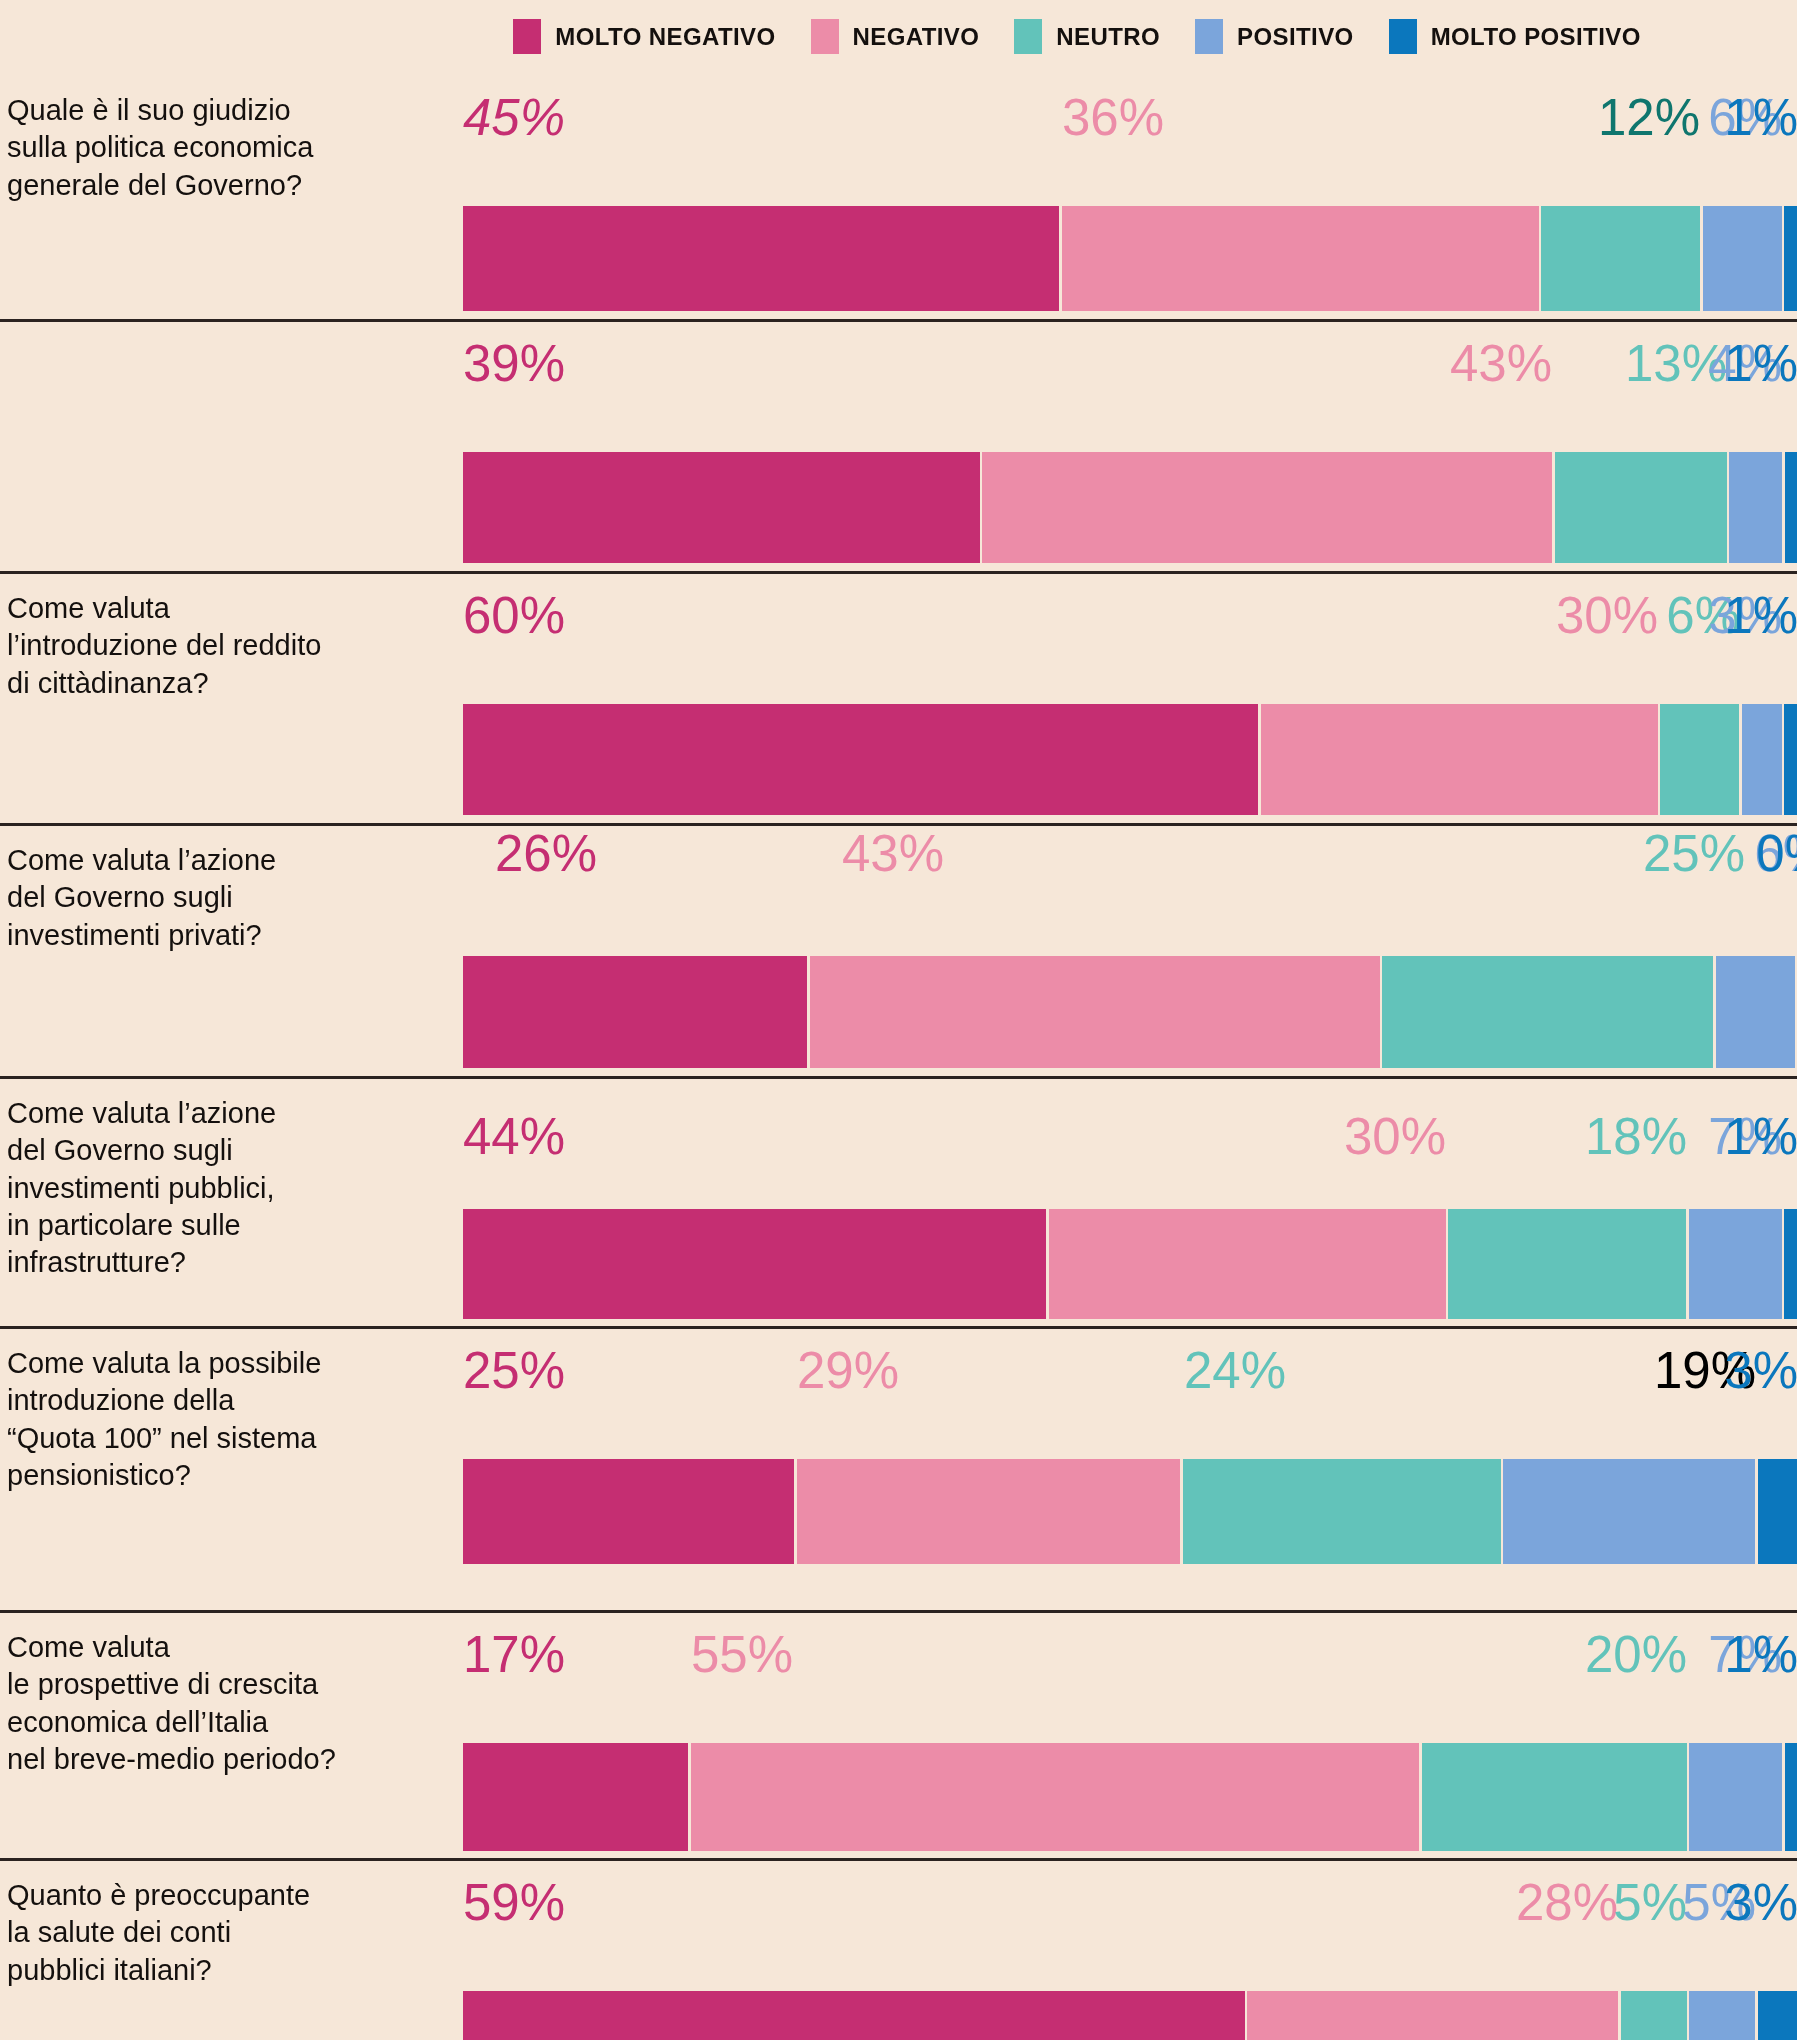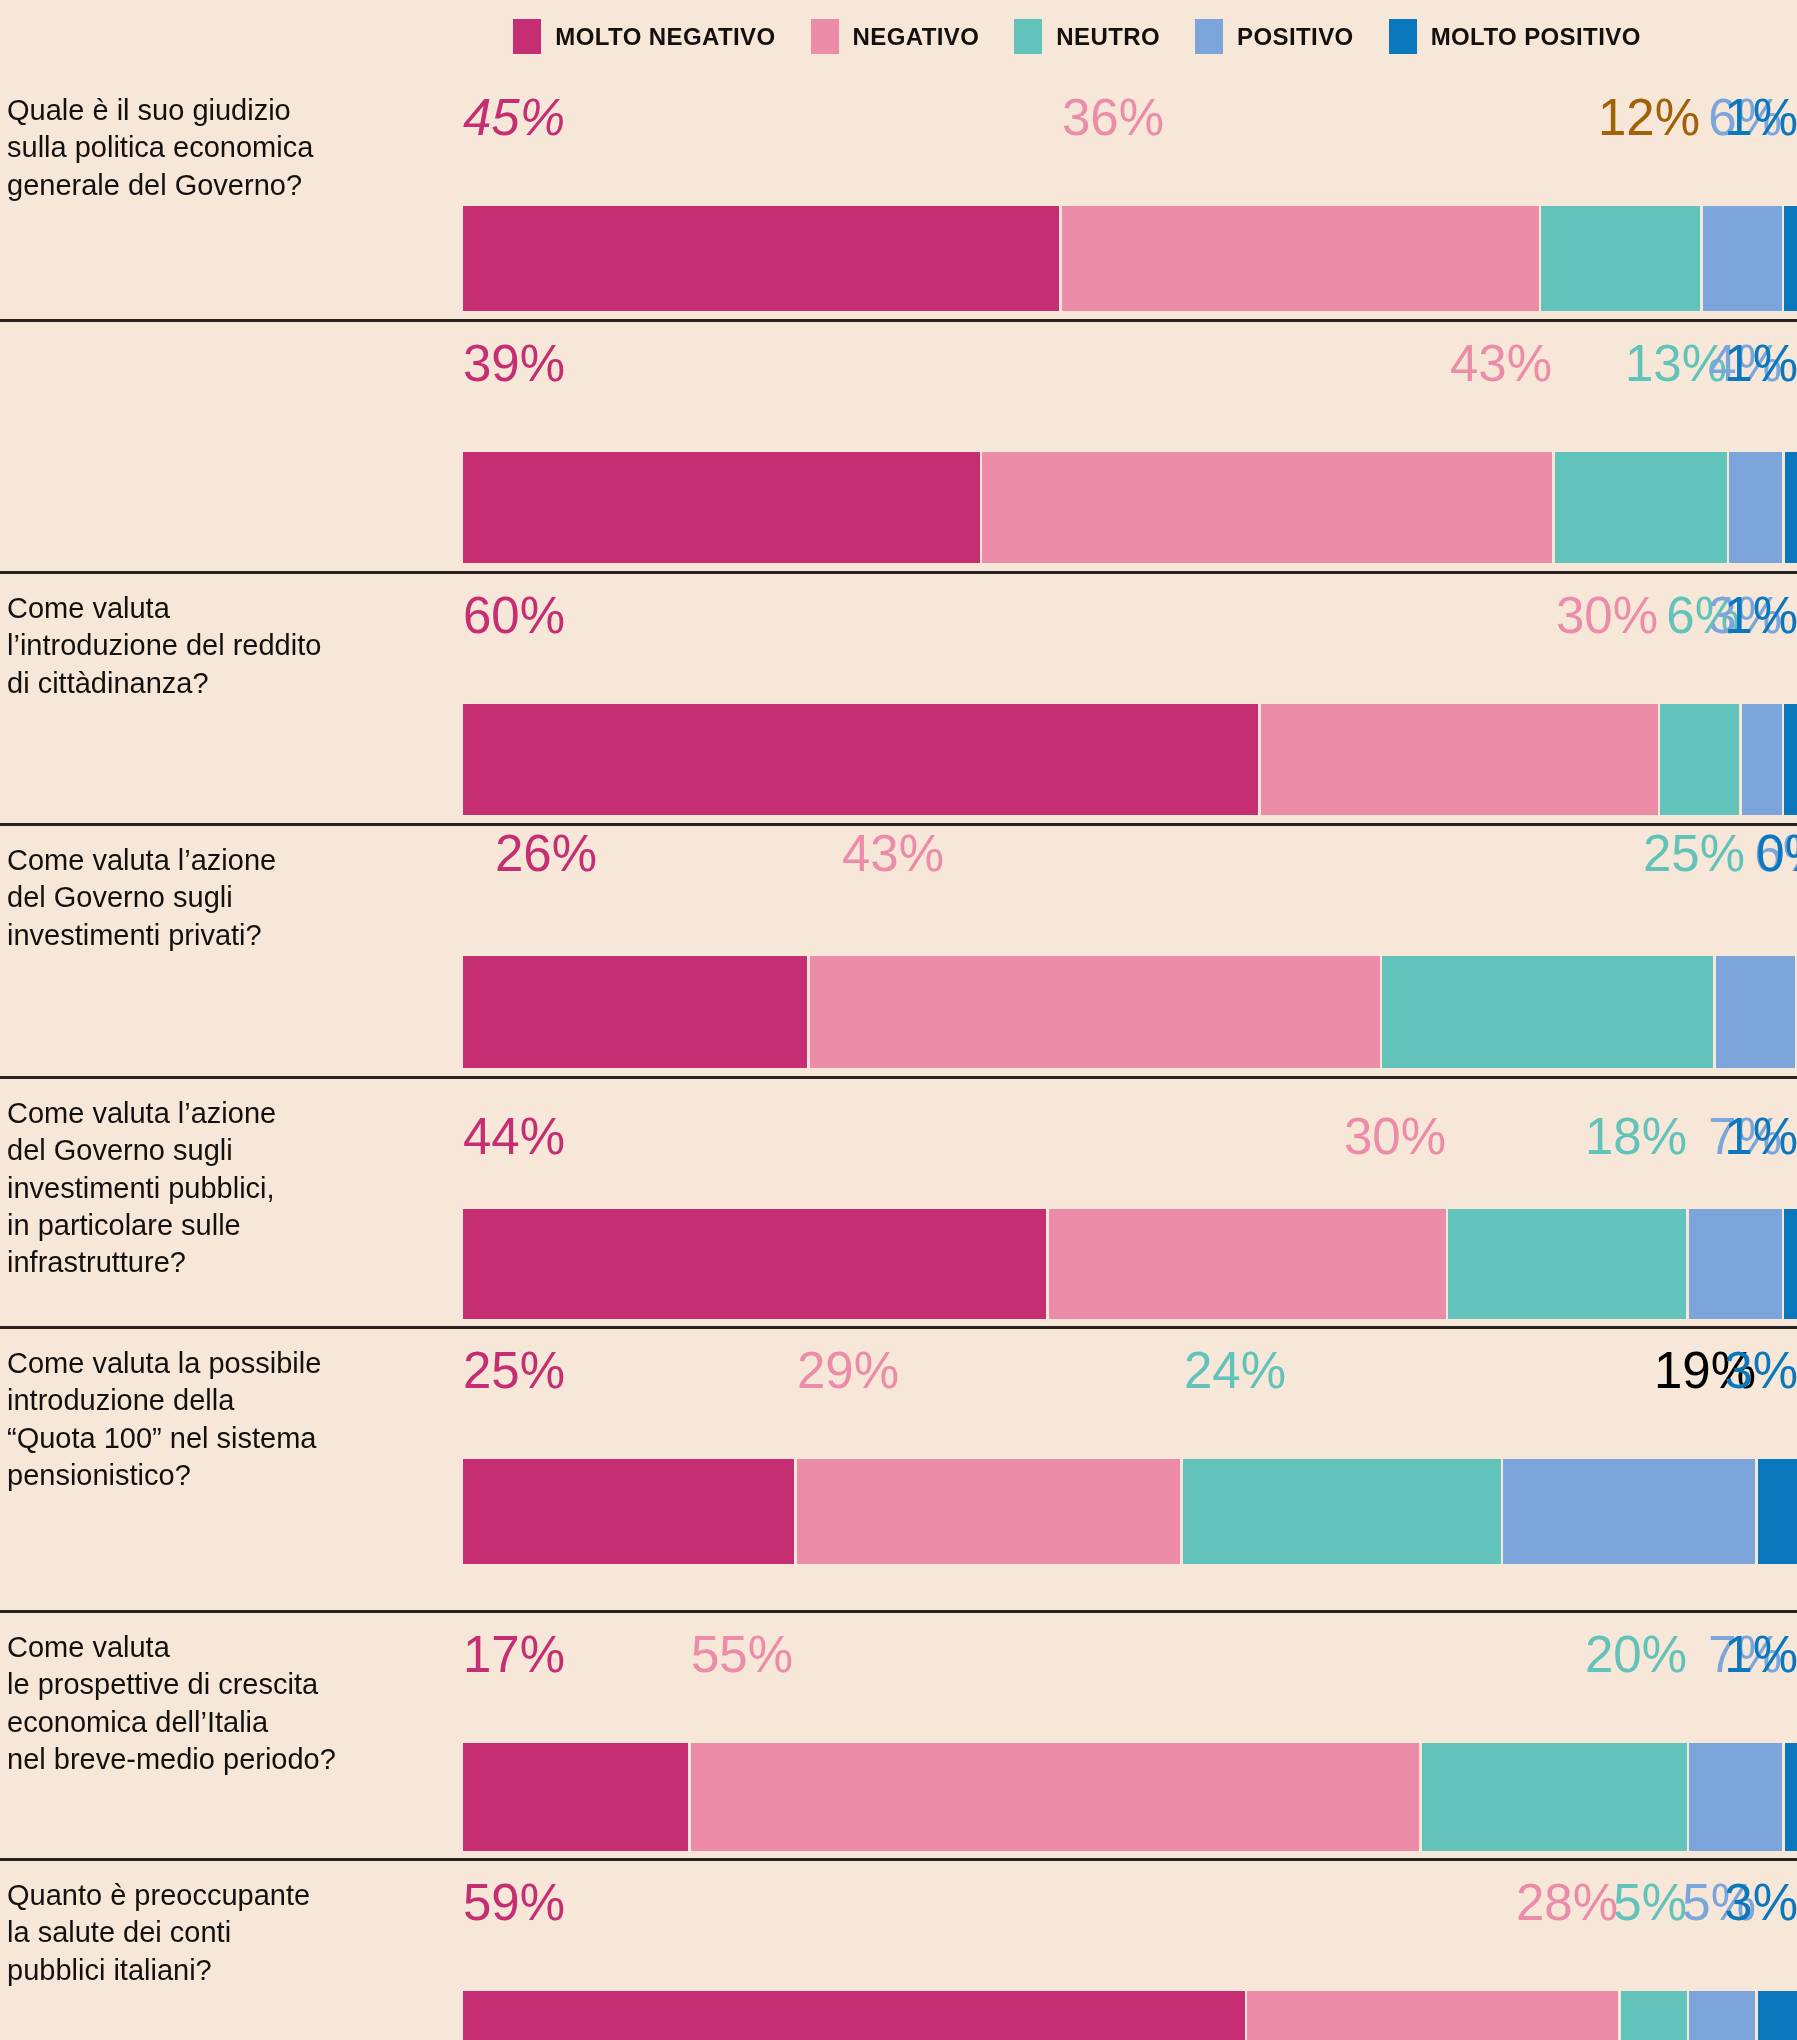--- a/index.html
+++ b/index.html
@@ -88,21 +88,21 @@
 
 <div id="rows">
     <div class="row" style="height: 246px;">
       <div class="row-inner">
         <div class="question" style="top: 19.3px; color: rgb(20, 16, 14);">Quale è il suo giudizio
 sulla politica economica
 generale del Governo?</div>
         <div class="labels" style="top: 19.3px;">
           <span class="pct" style="color: rgb(197, 46, 114); left: 0px; font-style: italic;">45%</span>
           <span class="pct" style="color: rgb(236, 140, 168); left: 599px;">36%</span>
-          <span class="pct rt" style="color: #a16207; left: 1237px;">12%</span>
+          <span class="pct rt" style="color: #0f766e; left: 1237px;">12%</span>
           <span class="pct rt" style="color: rgb(123, 165, 219); left: 1319px;">6%</span>
           <span class="pct rt" style="color: rgb(11, 119, 189); left: 1335px;">1%</span>
         </div>
         <div class="bar" style="top: 133px; height: 105px;">
           <div class="seg" style="background: rgb(197, 46, 114); width: 596px;"></div>
           <div class="seg" style="background: rgb(236, 140, 168); width: 477px;"></div>
           <div class="seg" style="background: rgb(98, 195, 186); width: 159px;"></div>
           <div class="seg" style="background: rgb(123, 165, 219); width: 79px;"></div>
           <div class="seg" style="background: rgb(11, 119, 189); width: 13.2px;"></div>
         </div>

